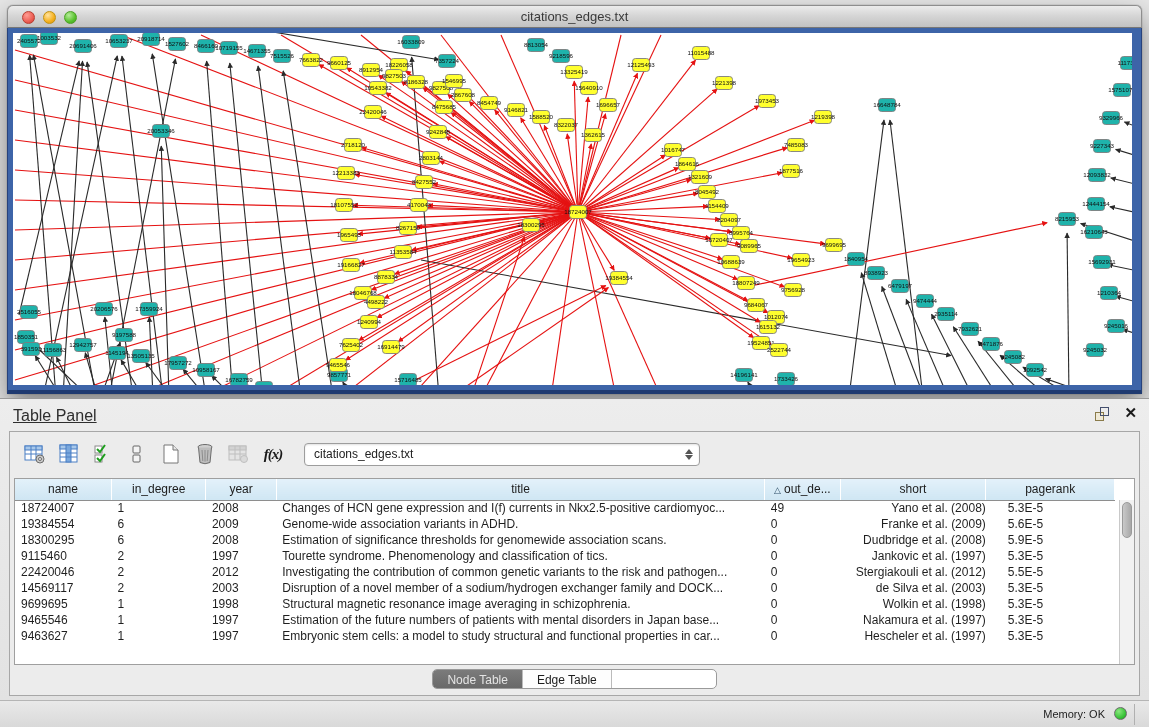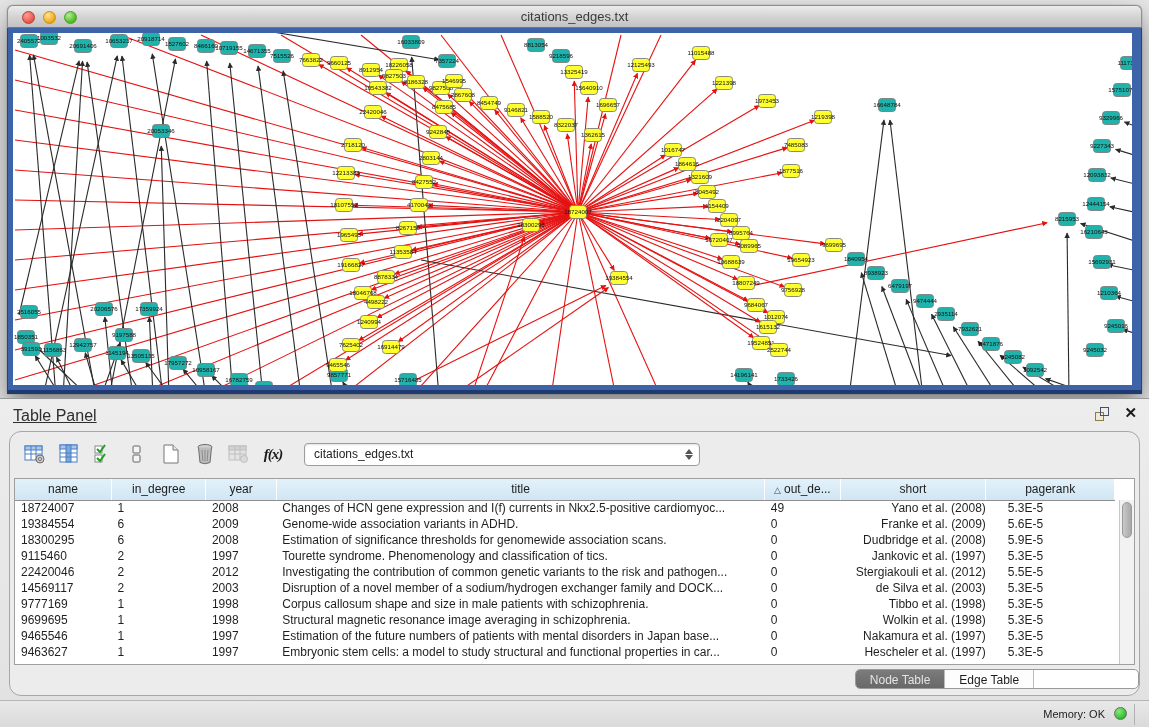--- a/index.html
+++ b/index.html
@@ -28,21 +28,21 @@
   
   .table-panel { position:absolute; left:0; top:398px; width:1149px; height:302px;
     background:linear-gradient(#ededed,#e2e2e2); border-top:1px solid #9a9a9a; }
   .panel-titlebar { position:relative; height:30px; }
   .panel-title { position:absolute; left:13px; top:8px; font-size:16px; color:#2e2e2e;text-decoration:underline; }
   .panel-float { position:absolute; right:40px; top:8px; width:14px; height:14px; cursor:pointer; }
   .panel-float .sq1 { position:absolute; left:0; bottom:0; width:9px; height:9px; border:1px solid #8a7b4a; background:#efe9d6;}
   .panel-float .sq2 { position:absolute; right:0; top:0; width:9px; height:9px; border:1px solid #44506e; background:transparent;}
   .panel-close { position:absolute; right:12px; top:5px; font-size:15px; font-weight:bold; color:#1a1a1a; cursor:pointer;}
   .panel-body { position:absolute; left:9px; right:9px; top:32px; bottom:4px;
-    background:#ececec; border:1px solid #a7a7a7; border-radius:12px; }
+    background:#ececec; border:1px solid #a7a7a7; border-radius:0; }
 
   .toolbar { position:relative; height:44px; display:flex; align-items:center; padding-left:8px; }
   .tool-btn { width:26px; height:26px; margin:0 4px; display:flex; align-items:center;
     justify-content:center; border-radius:3px; }
   .tool-btn svg { display:block; }
   .fx { font-family:"Liberation Serif", serif; font-style:italic; font-weight:bold;
     font-size:15px; color:#1a1a1a; letter-spacing:-1px;}
   .combo { position:relative; width:396px; height:23px; margin-left:14px; background:#fff;
     border:1px solid #9d9d9d; border-radius:4px; box-shadow:inset 0 1px 2px rgba(0,0,0,.12);
     font-size:12px; color:#222; line-height:21px; padding-left:9px; cursor:pointer;}
@@ -62,21 +62,21 @@
     overflow:hidden; text-overflow:ellipsis; }
   .sort-tri { font-size:9px; color:#2f4f68; margin-right:3px; }
   .col-short { text-align:right; }
   .col-pr { padding-left:22px !important; }
   .vscroll { position:absolute; right:0px; top:21px; bottom:0; width:15px;
     background:#f2f2f2; border-left:1px solid #c9c9c9; cursor:pointer;}
   .vscroll .thumb { position:absolute; left:2px; top:2px; width:10px; height:36px;
     border-radius:6px; background:linear-gradient(90deg,#c9c9c9,#a8a8a8); border:1px solid #9a9a9a;}
 
   .tabs-row { position:absolute; left:0; right:0; bottom:4px; height:24px;
-    display:flex; justify-content:flex-end; align-items:center; }
+    display:flex; justify-content:center; align-items:center; }
   .tab-group { display:flex; border:1px solid #9a9a9a; border-radius:5px; overflow:hidden;
     background:#fff; height:20px; }
   .tab { padding:2px 14px; font-size:12px; color:#1d1d1d; background:#fdfdfd;
     border-right:1px solid #bbb; cursor:pointer; line-height:16px;}
   .tab:last-child { border-right:none;margin-top:44px; }
   .tab.active { background:linear-gradient(#7b7b7b,#696969); color:#e4e4e4; }
 
   
   .status-bar { position:absolute; left:0; bottom:0; width:1149px; height:27px;
     background:linear-gradient(#e9e9e9,#d9d9d9); border-top:1px solid #b5b5b5; }
@@ -915,29 +915,20 @@
             <tr>
               <td>14569117</td>
               <td>2</td>
               <td>2003</td>
               <td>Disruption of a novel member of a sodium/hydrogen exchanger family and DOCK...</td>
               <td>0</td>
               <td class="col-short">de Silva et al. (2003)</td>
               <td class="col-pr">5.3E-5</td>
             </tr>
             <tr>
-              <td>9777169</td>
-              <td>1</td>
-              <td>1998</td>
-              <td>Corpus callosum shape and size in male patients with schizophrenia.</td>
-              <td>0</td>
-              <td class="col-short">Tibbo et al. (1998)</td>
-              <td class="col-pr">5.3E-5</td>
-            </tr>
-            <tr>
               <td>9699695</td>
               <td>1</td>
               <td>1998</td>
               <td>Structural magnetic resonance image averaging in schizophrenia.</td>
               <td>0</td>
               <td class="col-short">Wolkin et al. (1998)</td>
               <td class="col-pr">5.3E-5</td>
             </tr>
             <tr>
               <td>9465546</td>

